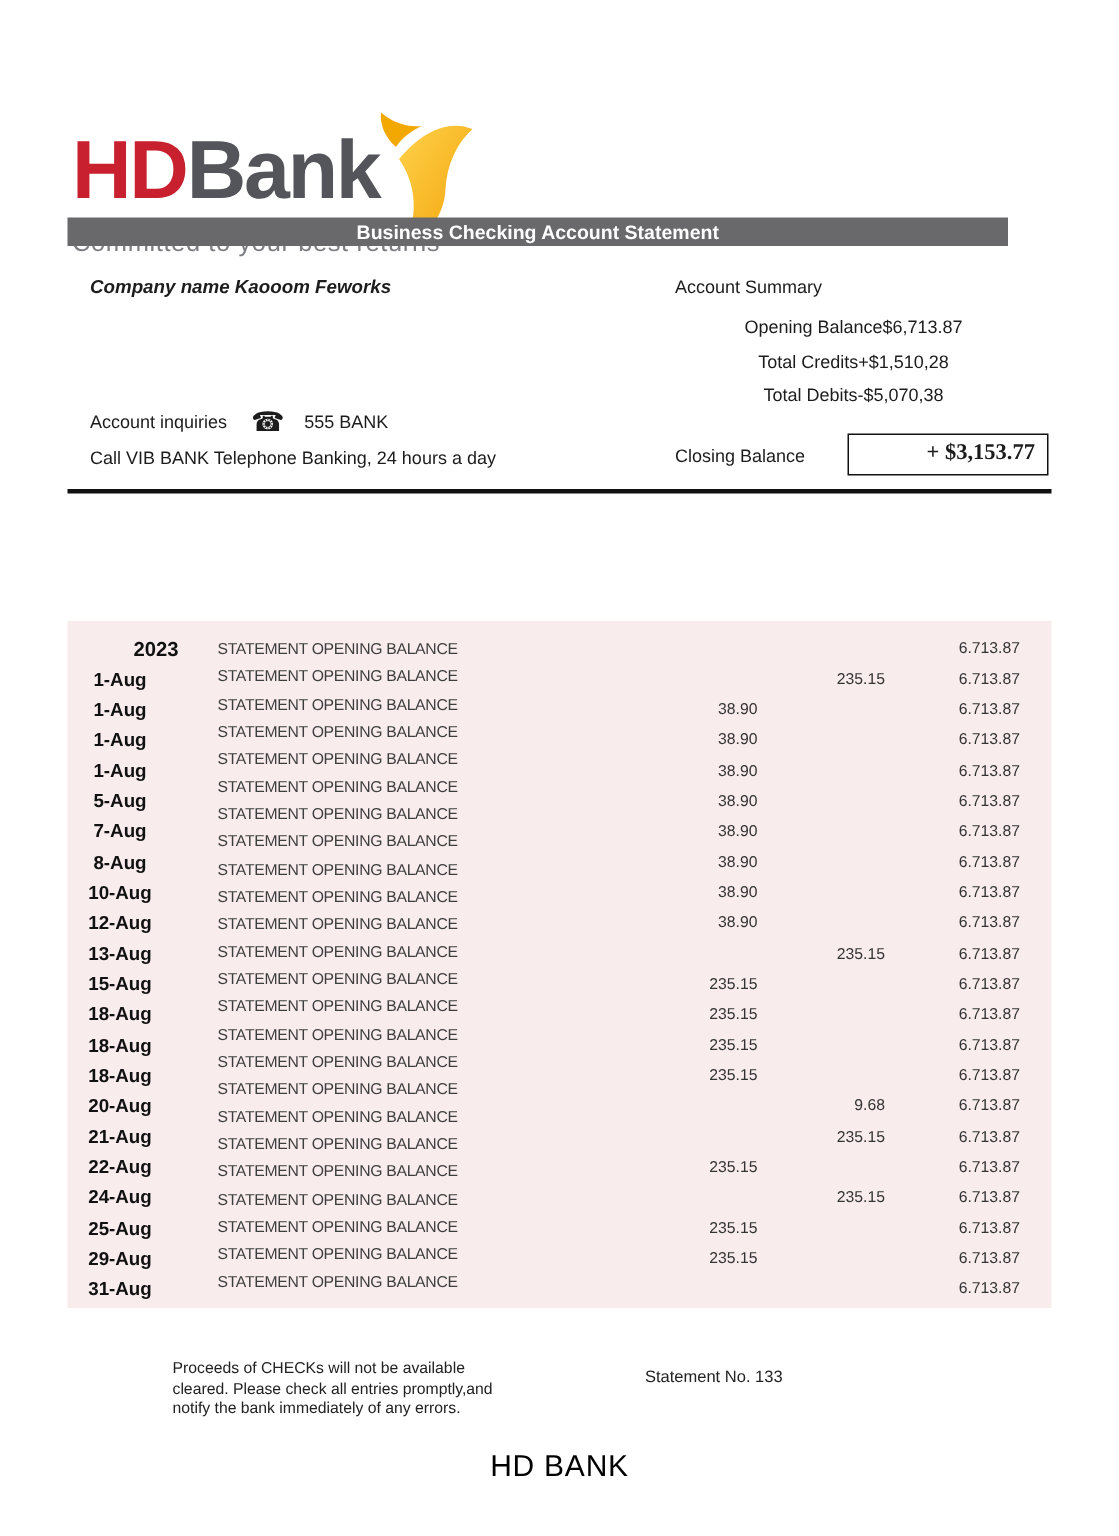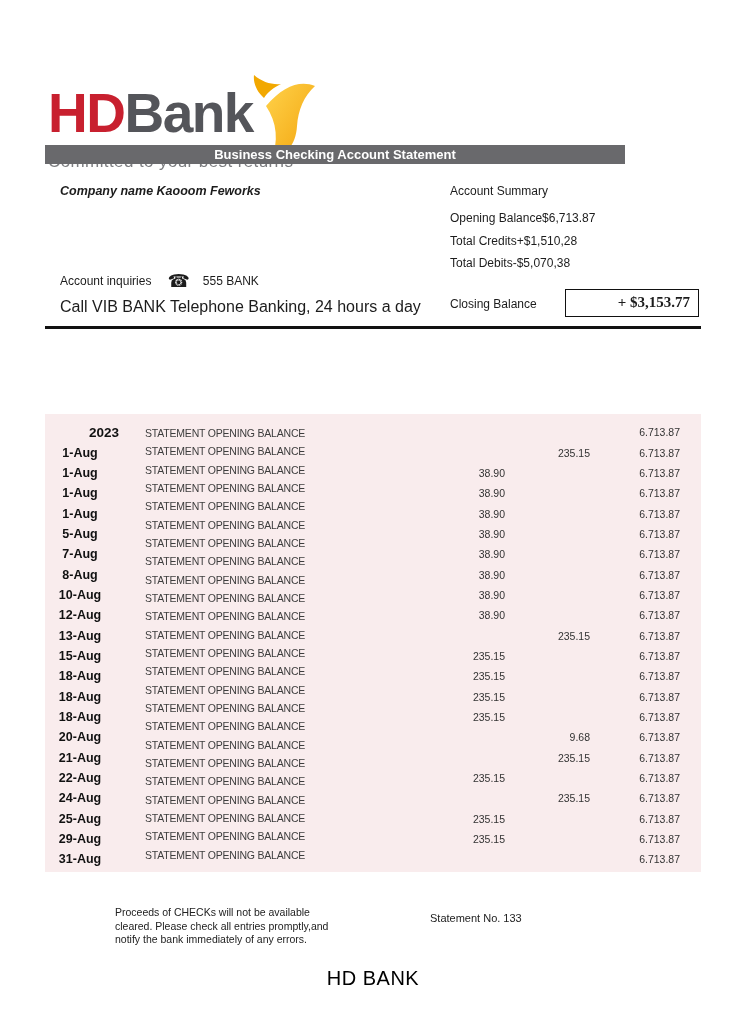--- a/index.html
+++ b/index.html
@@ -8,31 +8,31 @@
 
   
   .logo{position:absolute;left:48px;top:36px;margin-top:47px;}
   .logo-text{font-size:55px;font-weight:700;line-height:60px;letter-spacing:-1.5px;}
   .logo-text .hd{color:#c8202f;}
   .logo-text .bank{color:#54555a;}
   .tagline{margin-top:9px;font-size:17px;color:#7c7d80;letter-spacing:.4px;}
   .swoosh{position:absolute;left:204px;top:-10px;}
 
   
-  .titlebar{position:absolute;left:45px;top:145px;width:580px;height:19px;background:#69696c;
+  .titlebar{position:absolute;left:45px;top:145px;width:627px;height:19px;background:#69696c;
             color:#fff;font-size:13px;font-weight:600;text-align:center;line-height:19px;}
 
   
   .company{position:absolute;left:60px;top:184px;font-style:italic;font-weight:700;font-size:12.5px;}
   .summary{position:absolute;left:450px;top:184px;width:238px;font-size:12px;}
   .summary-title{margin-bottom:9px;}
-  .summary-row{display:flex;justify-content:flex-start;height:22.5px;align-items:center;}
+  .summary-row{display:flex;justify-content:center;height:22.5px;align-items:center;}
   .contact-row{position:absolute;left:60px;top:274px;font-size:12px;display:flex;align-items:center;}
   .phone-icon{font-size:18px;margin:0 13px 0 16px;line-height:14px;}
-  .call-line{position:absolute;left:60px;top:298px;font-size:16px;}
+  .call-line{position:absolute;left:60px;top:298px;font-size:12px;}
   .closing-label{position:absolute;left:450px;top:297px;font-size:12px;}
   .closing-box{position:absolute;left:565px;top:289px;width:134px;height:28px;border:1.6px solid #111;
                box-sizing:border-box;text-align:right;font-size:15px;font-weight:700;
                line-height:25px;padding-right:8px;font-family:Liberation Serif, serif;}
 
   
   .rule{position:absolute;left:45px;top:326px;width:656px;height:3px;background:#111;}
 
   
   .red-header{position:absolute;left:45px;top:337px;width:656px;height:71px;background:#df2128;color:#fff;}

